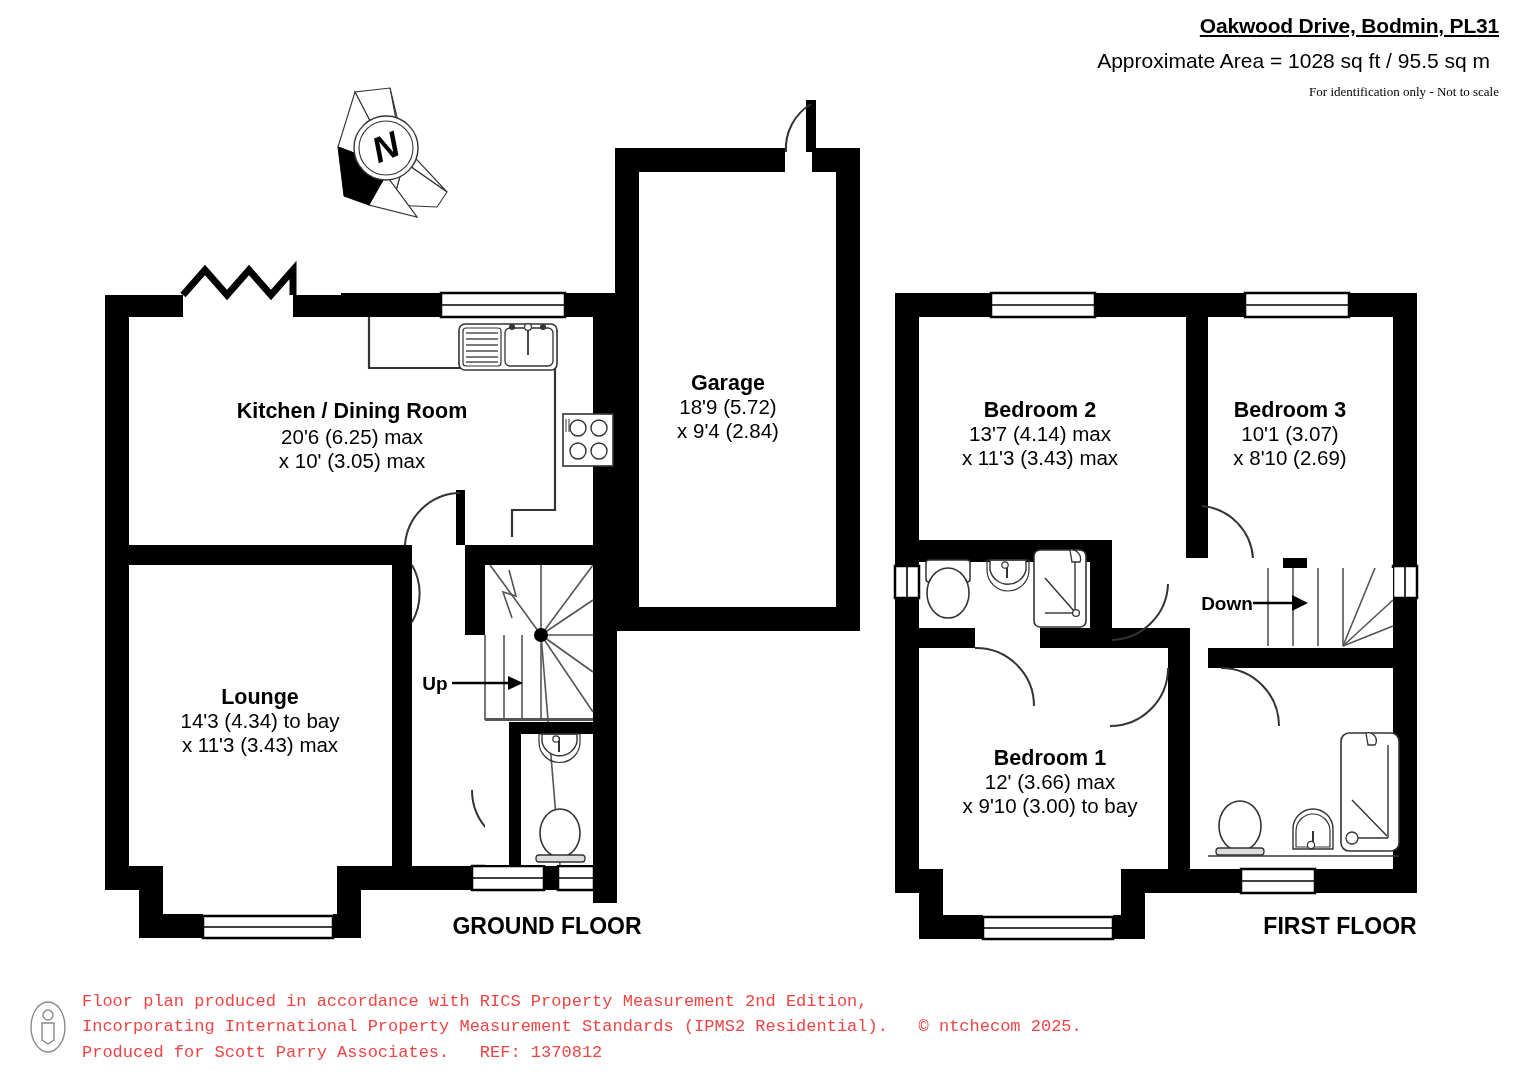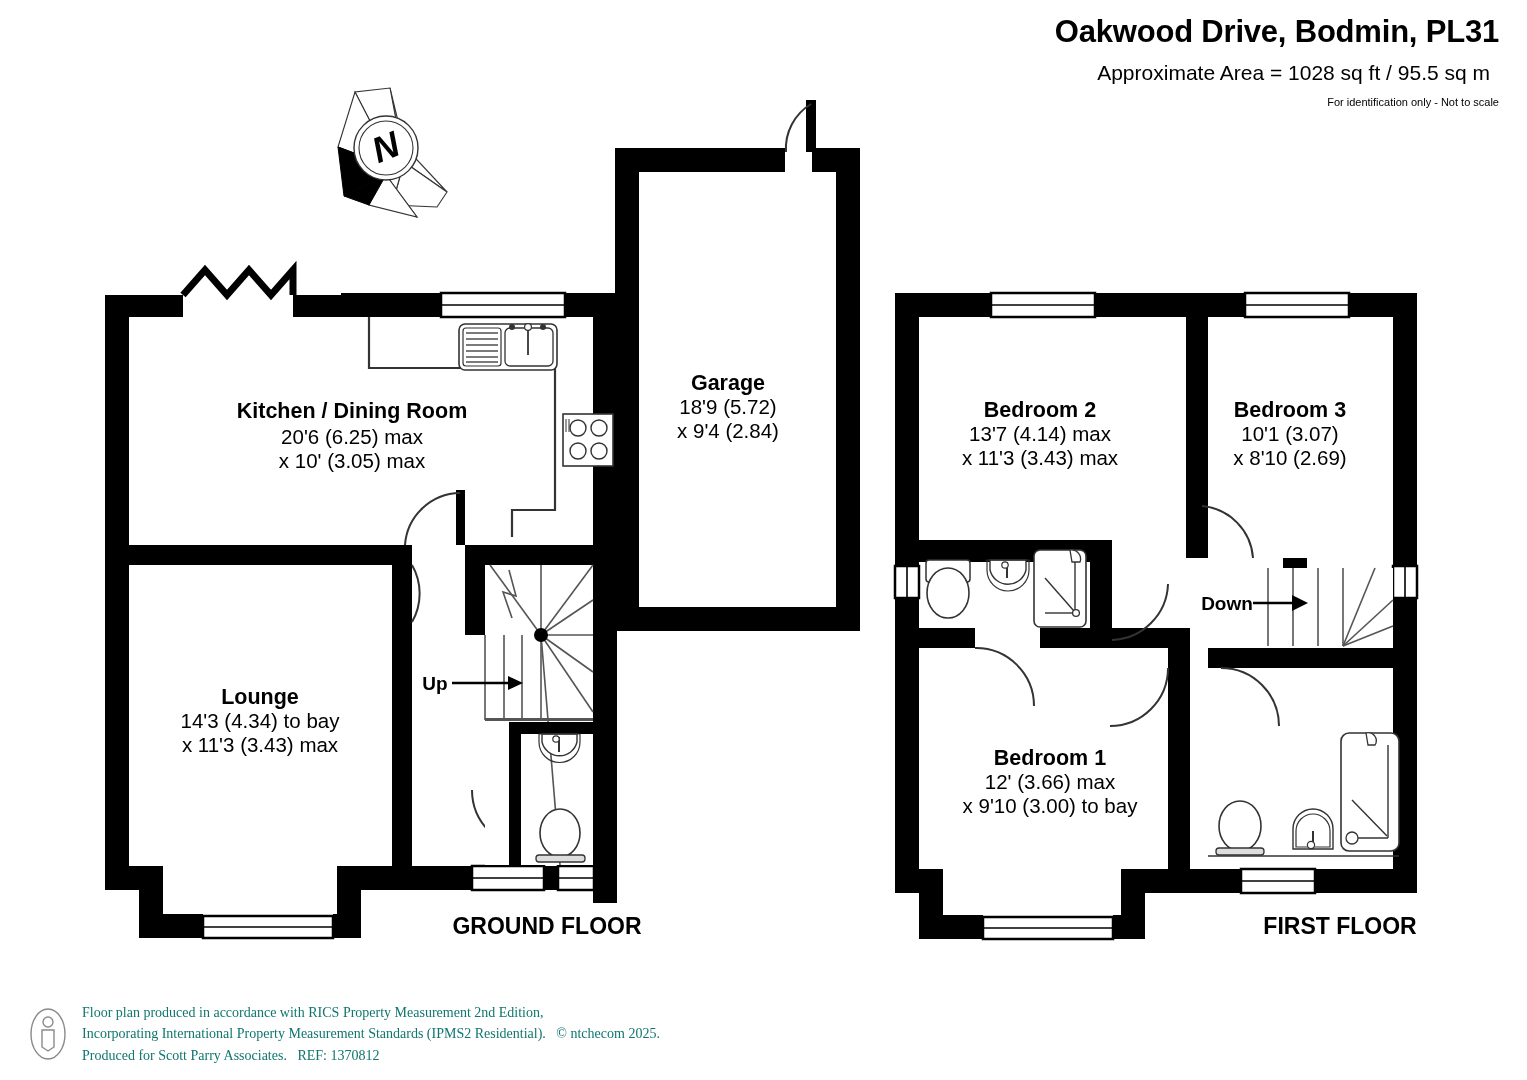--- a/index.html
+++ b/index.html
@@ -24,35 +24,37 @@
 
   
   .header {
     position: absolute;
     right: 28px;
     top: 14px;
     text-align: right;
     width: 760px;
   }
   .header-title {
-    font-size: 31px;
+    font-size: 21px;
     font-weight: bold;
     letter-spacing: -0.2px;
     line-height: 1.15;
     margin: 0 0 8px 0;
+    text-decoration: underline;
   }
   .header-line {
     font-size: 21px;
     line-height: 1.32;
     margin: 9px;
   }
   .header-note {
-    font-size: 11px;
+    font-size: 13px;
     line-height: 1.3;
     margin-top: 8px;
+    font-family: Liberation Serif, serif;
   }
 
   
   #plan-stage {
     position: absolute;
     left: 0; top: 0;
     width: 1527px;
     height: 1080px;
   }
 
@@ -64,24 +66,24 @@
     display: flex;
     align-items: center;
     gap: 14px;
   }
   .footer-icon {
     width: 40px;
     height: 52px;
     flex: 0 0 auto;
   }
   .footer-text {
-    font-size: 14px;
+    font-size: 17px;
     line-height: 1.52;
-    color: #0f766e;
-    font-family: Liberation Serif, serif;
+    color: #ef4444;
+    font-family: Liberation Mono, monospace;
   }
   .footer-text div { white-space: pre; }
 </style>
 </head>
 <body>
 
 <div id="page">
 
   <div class="header">
     <div class="header-title">Oakwood Drive, Bodmin, PL31</div>

